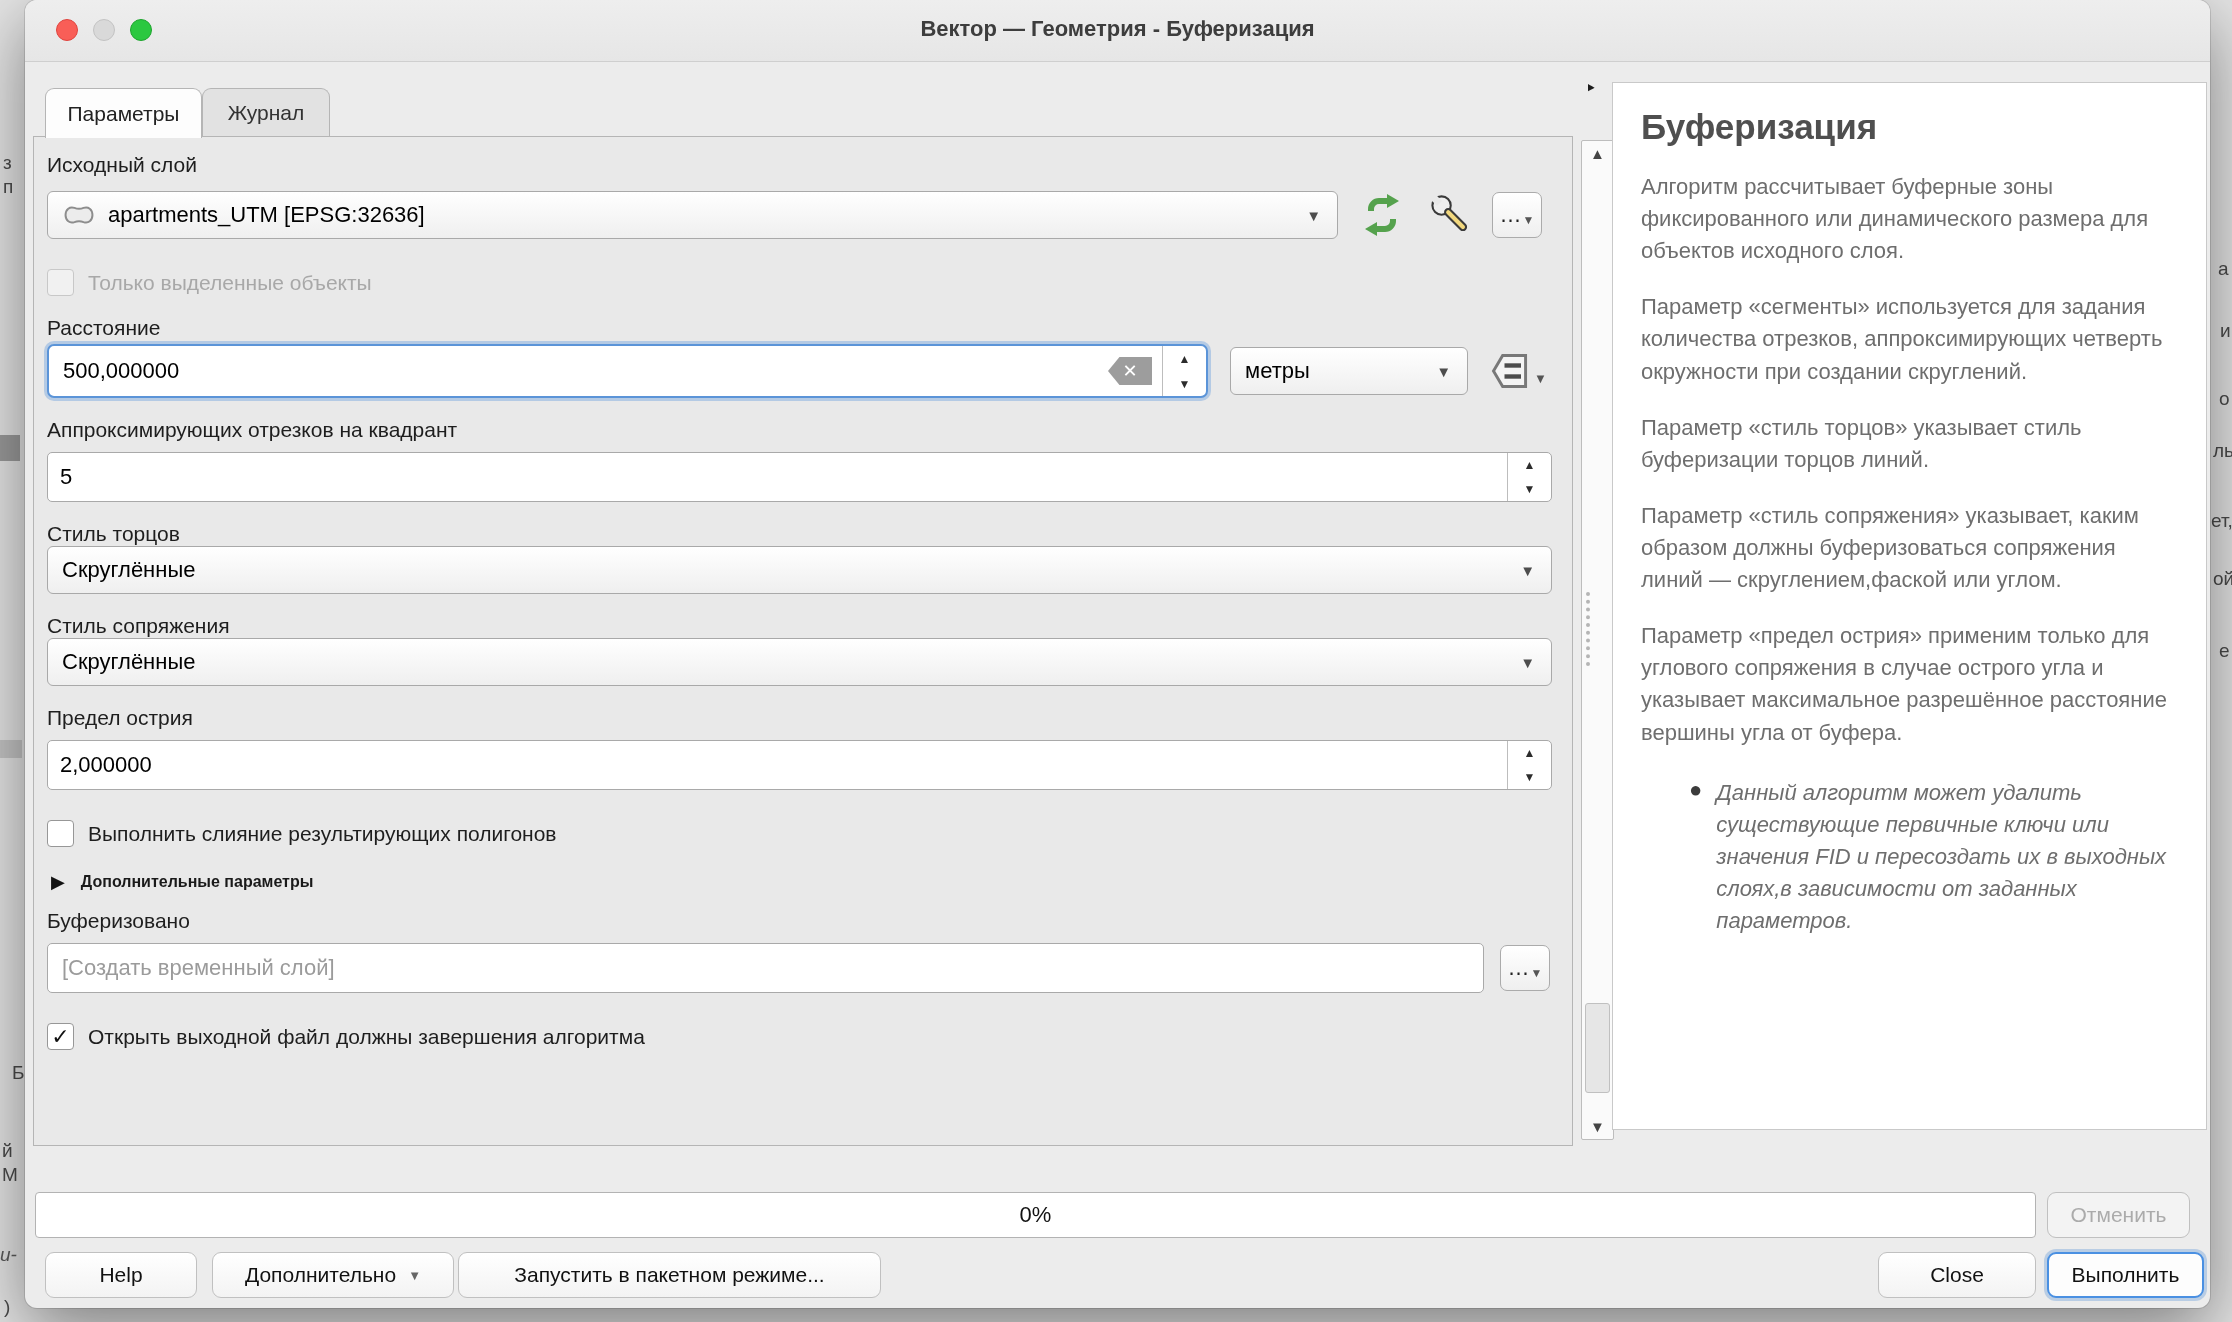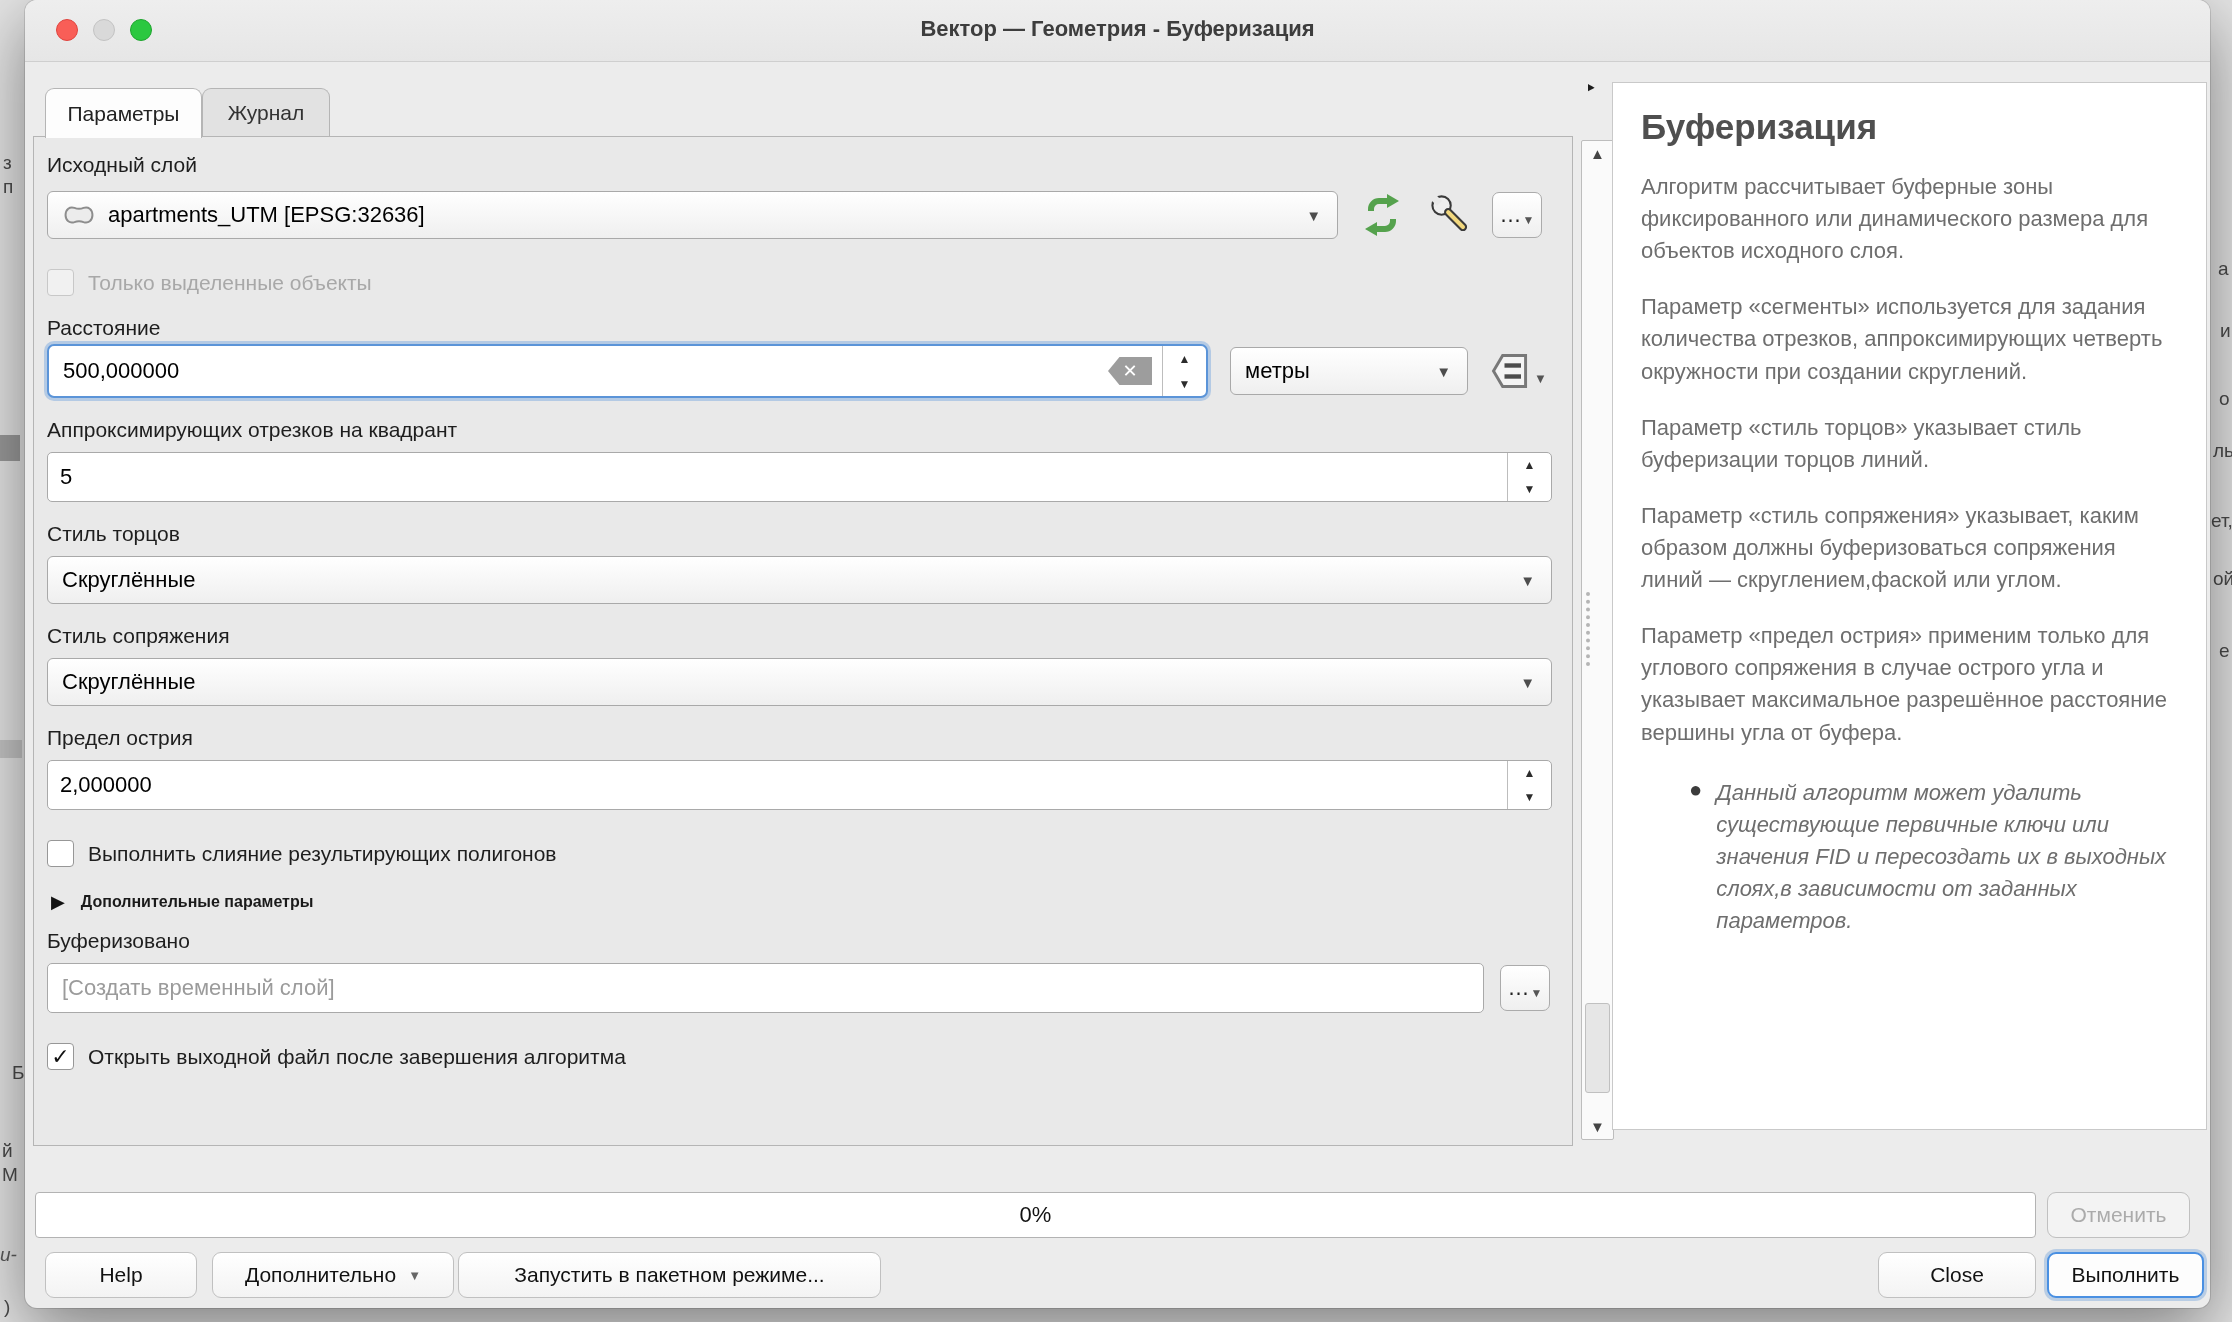--- a/index.html
+++ b/index.html
@@ -76,21 +76,21 @@
   .spin-col { width:44px; border-left:1px solid #bdbdbd; display:flex; flex-direction:column; }
   .spin-col span { flex:1; display:flex; align-items:center; justify-content:center; font-size:12px; color:#2c2c2c; }
   .unit-combo { width:238px; margin-left:22px; }
   .dd-btn { margin-left:20px; display:flex; align-items:flex-start; }
   .dd-btn .mini { font-size:13px; color:#555; margin:22px 0 0 2px; }
 
   
   .spin-outer { margin-top:10px; height:50px; width:1505px; display:flex; overflow:hidden; }
   .spin-outer .spin-text { padding:0 12px; }
 
-  .wide-combo { margin-top:10px; width:1505px; }
+  .wide-combo { width:1505px; }
 
   .adv-row { display:flex; align-items:center; margin-top:24px; }
   .adv-tri { font-size:18px; color:#111; margin-left:4px; }
   .adv-label { font-size:16px; font-weight:bold; color:#1a1a1a; margin-left:16px; }
 
   .out-row { display:flex; align-items:center; margin-top:10px; }
   .out-input { width:1437px; height:50px; font-size:22px; color:#000; padding:0 14px;
                background:#fff; border:1px solid #a9a9a9; border-radius:5px; outline:none;
                font-family:"Liberation Sans","DejaVu Sans",sans-serif; }
   .out-input::placeholder { color:#9b9b9b; }
@@ -289,21 +289,21 @@
         <div class="dots-btn">
           <span>…</span>
           <span class="mini">▼</span>
         </div>
       </div>
 
       <div class="checkline">
         <span class="cbox">
             <span class="check">✓</span>
           </span>
-        <span class="cl-label">Открыть выходной файл после завершения алгоритма</span>
+        <span class="cl-label">Открыть выходной файл должны завершения алгоритма</span>
       </div>
 
     </div>
 
     <div class="vscroll">
       <div class="vs-arrow vs-up">▲</div>
       <div class="vs-thumb"></div>
       <div class="vs-arrow vs-down">▼</div>
     </div>
 

